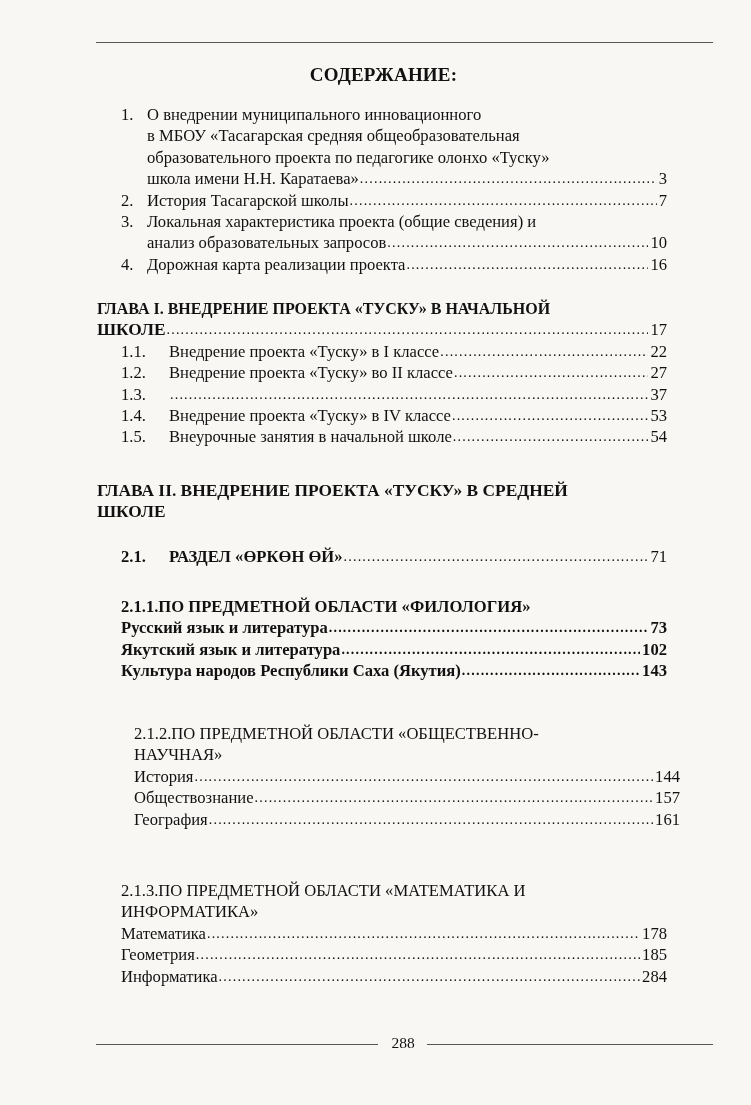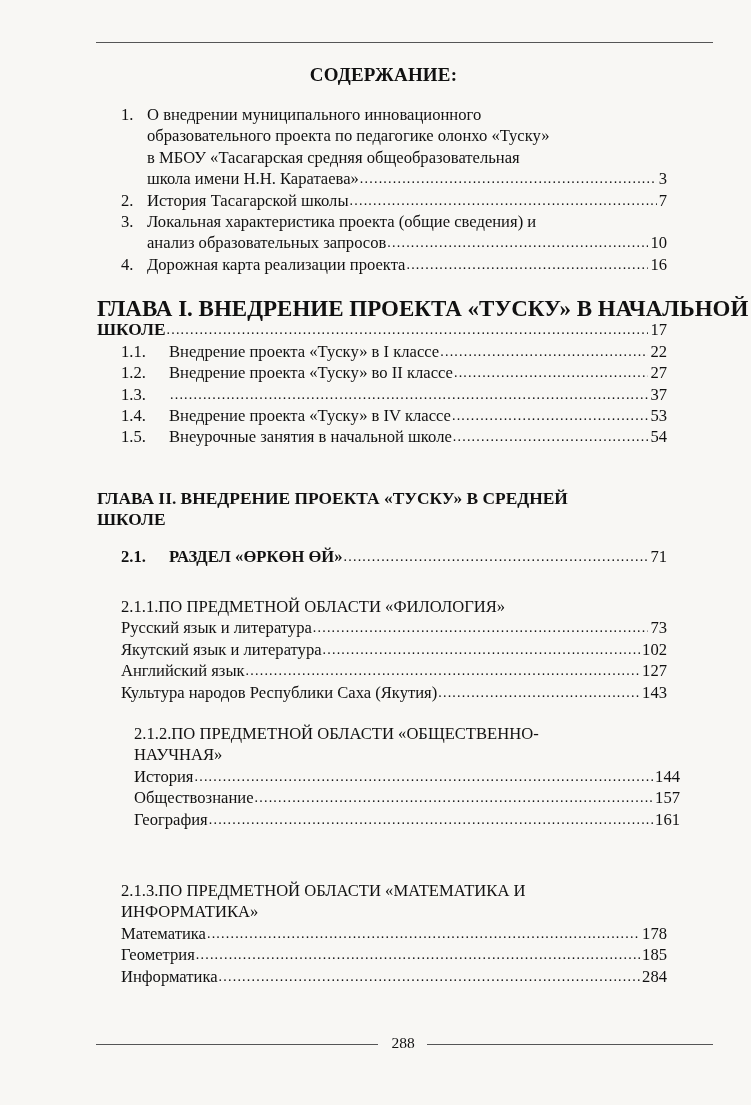--- a/index.html
+++ b/index.html
@@ -103,22 +103,22 @@
 <body>
 
 <div class="page">
   <div class="top-rule"></div>
 
   <div class="title">СОДЕРЖАНИЕ:</div>
 
   <div class="toc" style="top:104px;">
     <div>
       <div class="line"><span class="num-item">1.</span><span>О внедрении муниципального инновационного</span></div>
+      <div class="line indent-item">в МБОУ «Тасагарская средняя общеобразовательная</div>
       <div class="line indent-item">образовательного проекта по педагогике олонхо «Туску»</div>
-      <div class="line indent-item">в МБОУ «Тасагарская средняя общеобразовательная</div>
       <div class="row indent-item">
         <span class="text">школа имени Н.Н. Каратаева»</span>
         <span class="leader"></span>
         <span class="page-no">3</span>
       </div>
     </div>
     <div class="row">
       <span class="num num-item">2.</span>
       <span class="text">История Тасагарской школы</span>
       <span class="leader"></span>
@@ -134,21 +134,21 @@
     </div>
     <div class="row">
       <span class="num num-item">4.</span>
       <span class="text">Дорожная карта реализации проекта</span>
       <span class="leader"></span>
       <span class="page-no">16</span>
     </div>
   </div>
 
   <div class="toc" style="top:298px; left:97px; width:570px;">
-    <div class="line bold" style="font-size:23px;">ГЛАВА I. ВНЕДРЕНИЕ ПРОЕКТА «ТУСКУ» В НАЧАЛЬНОЙ</div>
+    <div class="line bold" style="font-size:16px;">ГЛАВА I. ВНЕДРЕНИЕ ПРОЕКТА «ТУСКУ» В НАЧАЛЬНОЙ</div>
     <div class="row">
       <span class="text bold" style="font-size:17.4px;">ШКОЛЕ</span>
       <span class="leader"></span>
       <span class="page-no">17</span>
     </div>
     <div style="padding-left:24px;">
       <div class="row">
         <span class="num sub-num">1.1.</span>
         <span class="text">Внедрение проекта «Туску» в I классе</span>
         <span class="leader"></span>
@@ -173,50 +173,45 @@
       </div>
       <div class="row">
         <span class="num sub-num">1.5.</span>
         <span class="text">Внеурочные занятия в начальной школе</span>
         <span class="leader"></span>
         <span class="page-no">54</span>
       </div>
     </div>
   </div>
 
-  <div class="toc" style="top:480px; left:97px; width:570px;margin-top:8px;">
+  <div class="toc" style="top:480px; left:97px; width:570px;">
     <div class="line bold" style="font-size:17.4px;">ГЛАВА II. ВНЕДРЕНИЕ ПРОЕКТА «ТУСКУ» В СРЕДНЕЙ</div>
     <div class="line bold" style="font-size:17.4px;">ШКОЛЕ</div>
   </div>
 
   <div class="toc" style="top:546px; left:121px; width:546px;">
     <div class="row">
       <span class="num sub-num bold">2.1.</span>
       <span class="text bold">РАЗДЕЛ «ӨРКӨН ӨЙ»</span>
       <span class="leader"></span>
       <span class="page-no">71</span>
     </div>
   </div>
 
-  <div class="toc" style="top:596px; left:121px; width:546px;">
+  <div class="toc" style="top:596px; left:121px; width:546px;font-weight:bold;">
     <div class="line">2.1.1.ПО ПРЕДМЕТНОЙ ОБЛАСТИ «ФИЛОЛОГИЯ»</div>
     <div class="row">
       <span class="text">Русский язык и литература</span>
       <span class="leader"></span>
       <span class="page-no">73</span>
     </div>
     <div class="row">
       <span class="text">Якутский язык и литература</span>
       <span class="leader"></span>
       <span class="page-no">102</span>
-    </div>
-    <div class="row">
-      <span class="text">Английский язык</span>
-      <span class="leader"></span>
-      <span class="page-no">127</span>
     </div>
     <div class="row">
       <span class="text">Культура народов Республики Саха (Якутия)</span>
       <span class="leader"></span>
       <span class="page-no">143</span>
     </div>
   </div>
 
   <div class="toc" style="top:723px; left:134px; width:546px;">
     <div class="line">2.1.2.ПО ПРЕДМЕТНОЙ ОБЛАСТИ «ОБЩЕСТВЕННО-</div>

